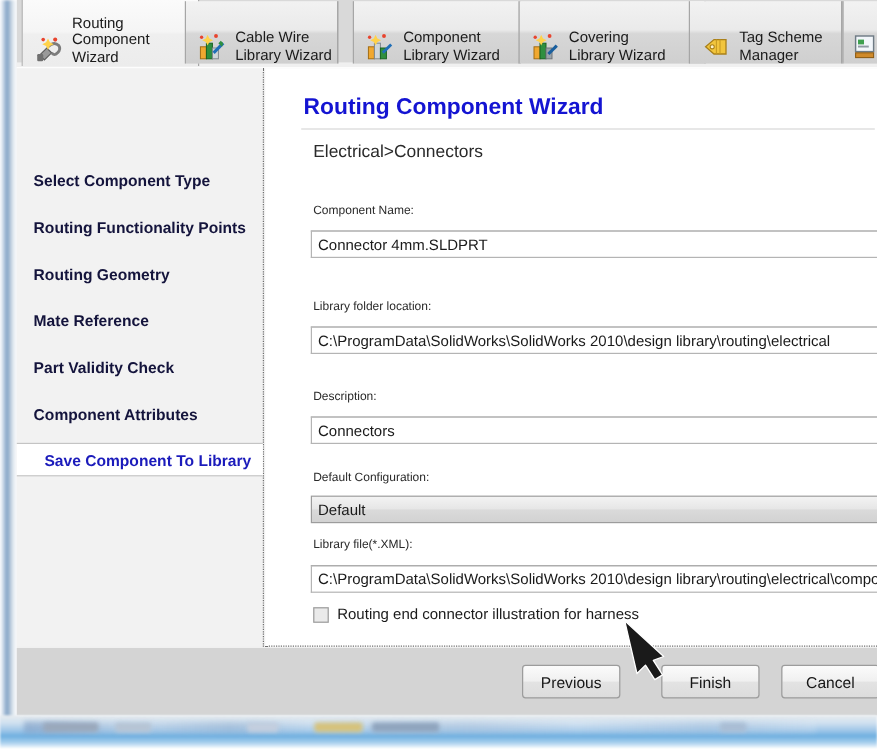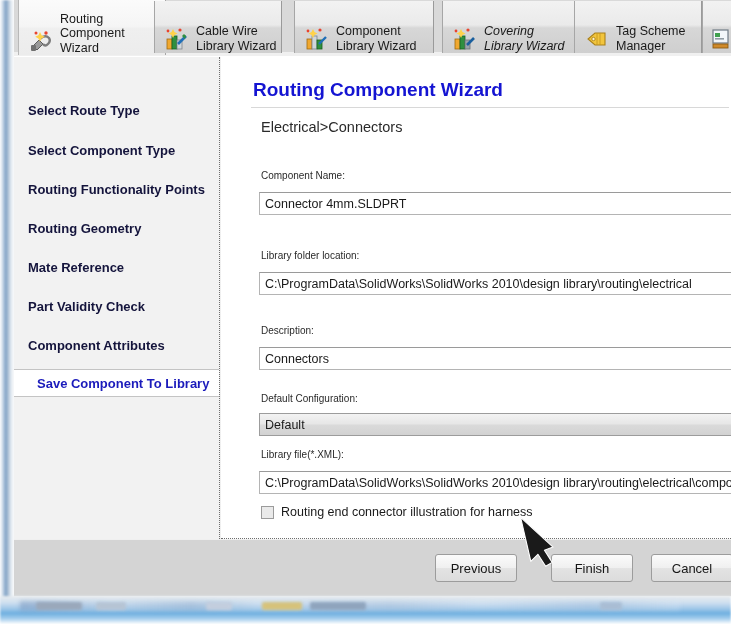--- a/index.html
+++ b/index.html
@@ -206,21 +206,21 @@
         <path d="M16 17 L23 10" stroke="#1f6fb8" stroke-width="2.4"></path>
         <path d="M10 2 l1.5 3 3 1.5 -3 1.5 -1.5 3 -1.5 -3 -3 -1.5 3 -1.5 Z" fill="#ffd24a"></path>
         <circle cx="17" cy="3" r="1.6" fill="#e8442e"></circle>
         <circle cx="5" cy="4" r="1.4" fill="#e8442e"></circle>
       </svg>
     </span>
     <span class="tab-label">Component
 Library Wizard</span>
   </div>
 
-  <div class="tab" style="left:442px;width:156px;font-style:italic;">
+  <div class="tab" style="left:432px;width:156px;">
     <span class="tab-icon">
       <svg class="icon-svg" viewBox="0 0 26 26">
         <rect x="4" y="12" width="5" height="10" fill="#f0a830" stroke="#a06a10" stroke-width=".8"></rect>
         <rect x="9" y="9" width="5" height="13" fill="#2f8f3f" stroke="#17611f" stroke-width=".8"></rect>
         <rect x="14" y="13" width="5" height="9" fill="#9aa3aa" stroke="#6b7278" stroke-width=".8"></rect>
         <path d="M16 18 L23 11" stroke="#1a5f9e" stroke-width="2.6"></path>
         <path d="M10 2 l1.5 3 3 1.5 -3 1.5 -1.5 3 -1.5 -3 -3 -1.5 3 -1.5 Z" fill="#ffd24a"></path>
         <circle cx="17" cy="3" r="1.6" fill="#e8442e"></circle>
         <circle cx="5" cy="4" r="1.4" fill="#e8442e"></circle>
       </svg>
@@ -249,23 +249,20 @@
         <rect x="6" y="6" width="5" height="4" fill="#3fa04f"></rect>
         <rect x="6" y="11" width="9" height="1.6" fill="#8f9aa3"></rect>
         <rect x="4" y="17" width="15" height="4" fill="#d08a2a" stroke="#8d5c14" stroke-width=".9"></rect>
       </svg>
     </span>
   </div>
 
   <div class="dialog">
 
     <div class="sidebar">
-      <div class="side-item" style="top:40px;">
-          <span>Select Route Type</span>
-        </div>
       <div class="side-item" style="top:80px;">
           <span>Select Component Type</span>
         </div>
       <div class="side-item" style="top:119px;">
           <span>Routing Functionality Points</span>
         </div>
       <div class="side-item" style="top:158px;">
           <span>Routing Geometry</span>
         </div>
       <div class="side-item" style="top:197px;">

